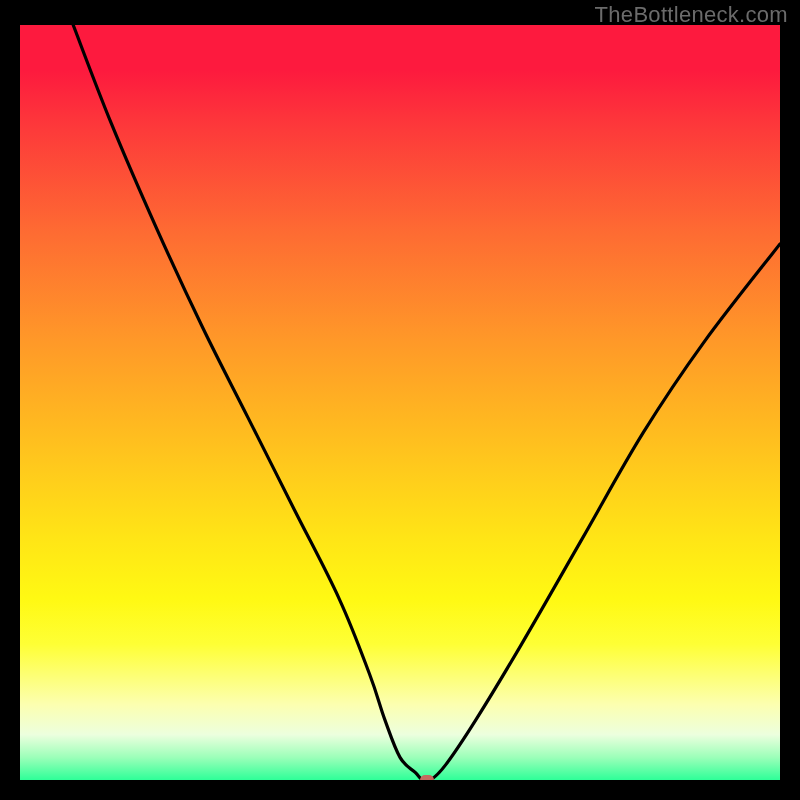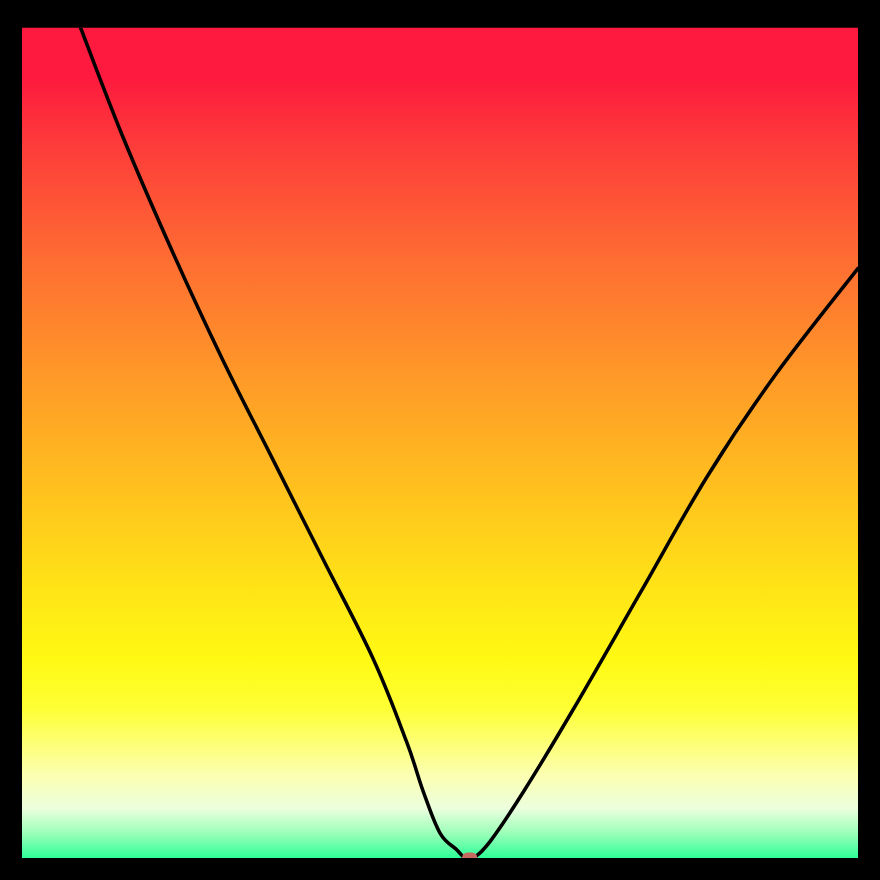--- a/index.html
+++ b/index.html
@@ -65,20 +65,21 @@
     height: 10px;
     background: #c46a5f;
     border-radius: 5px;
     transform: translate(-50%, -50%);
     z-index: 3;
   }
 </style>
 </head>
 <body>
 <div class="frame">
+  <div class="watermark">TheBottleneck.com</div>
   <div class="plot">
     <div class="gradient"></div>
     <svg class="curve" viewBox="0 0 760 755" preserveAspectRatio="none">
       <path id="curve-path" fill="none" stroke="#000000" stroke-width="3.2" stroke-linecap="round" stroke-linejoin="round" d="M 53.2 0 C 60.040000000000006 17.666999999999994, 76.152 61.45699999999997, 91.2 98.14999999999998 C 106.248 134.843, 120.38399999999999 167.157, 136.79999999999998 203.85000000000002 C 153.21599999999998 240.54300000000003, 165.984 268.025, 182.4 302 C 198.816 335.975, 211.584 359.98400000000004, 228 392.6 C 244.416 425.216, 257.18399999999997 450.584, 273.59999999999997 483.2 C 290.01599999999996 515.816, 305.52 543.9019999999999, 319.2 573.8 C 332.88 603.698, 341.392 627.5559999999999, 349.6 649.3 C 357.80800000000005 671.044, 359.32800000000003 679.6510000000001, 364.8 694.6 C 370.272 709.549, 374.528 722.837, 380 732.35 C 385.472 741.863, 391.096 743.373, 395.2 747.45 C 399.304 751.527, 400.064 753.641, 402.8 755 C 405.536 756.359, 406.29600000000005 757.718, 410.40000000000003 755 C 414.504 752.282, 417.39200000000005 750.7719999999999, 425.6 739.9 C 433.808 729.028, 442.32 716.344, 456 694.6 C 469.68 672.856, 482.44800000000004 651.716, 501.6 619.1 C 520.7520000000001 586.484, 540.512 551.452, 562.4 513.4 C 584.288 475.34799999999996, 601.3119999999999 443.034, 623.1999999999999 407.7 C 645.088 372.366, 659.376 351.075, 684 317.1 C 708.624 283.12500000000006, 746.32 236.61700000000005, 760 218.95000000000005"></path>
     </svg>
     <div class="marker" id="marker" style="left: 406.6px; top: 755px; background: rgb(196, 106, 95);"></div>
   </div>
 </div>
 
 </body></html>

